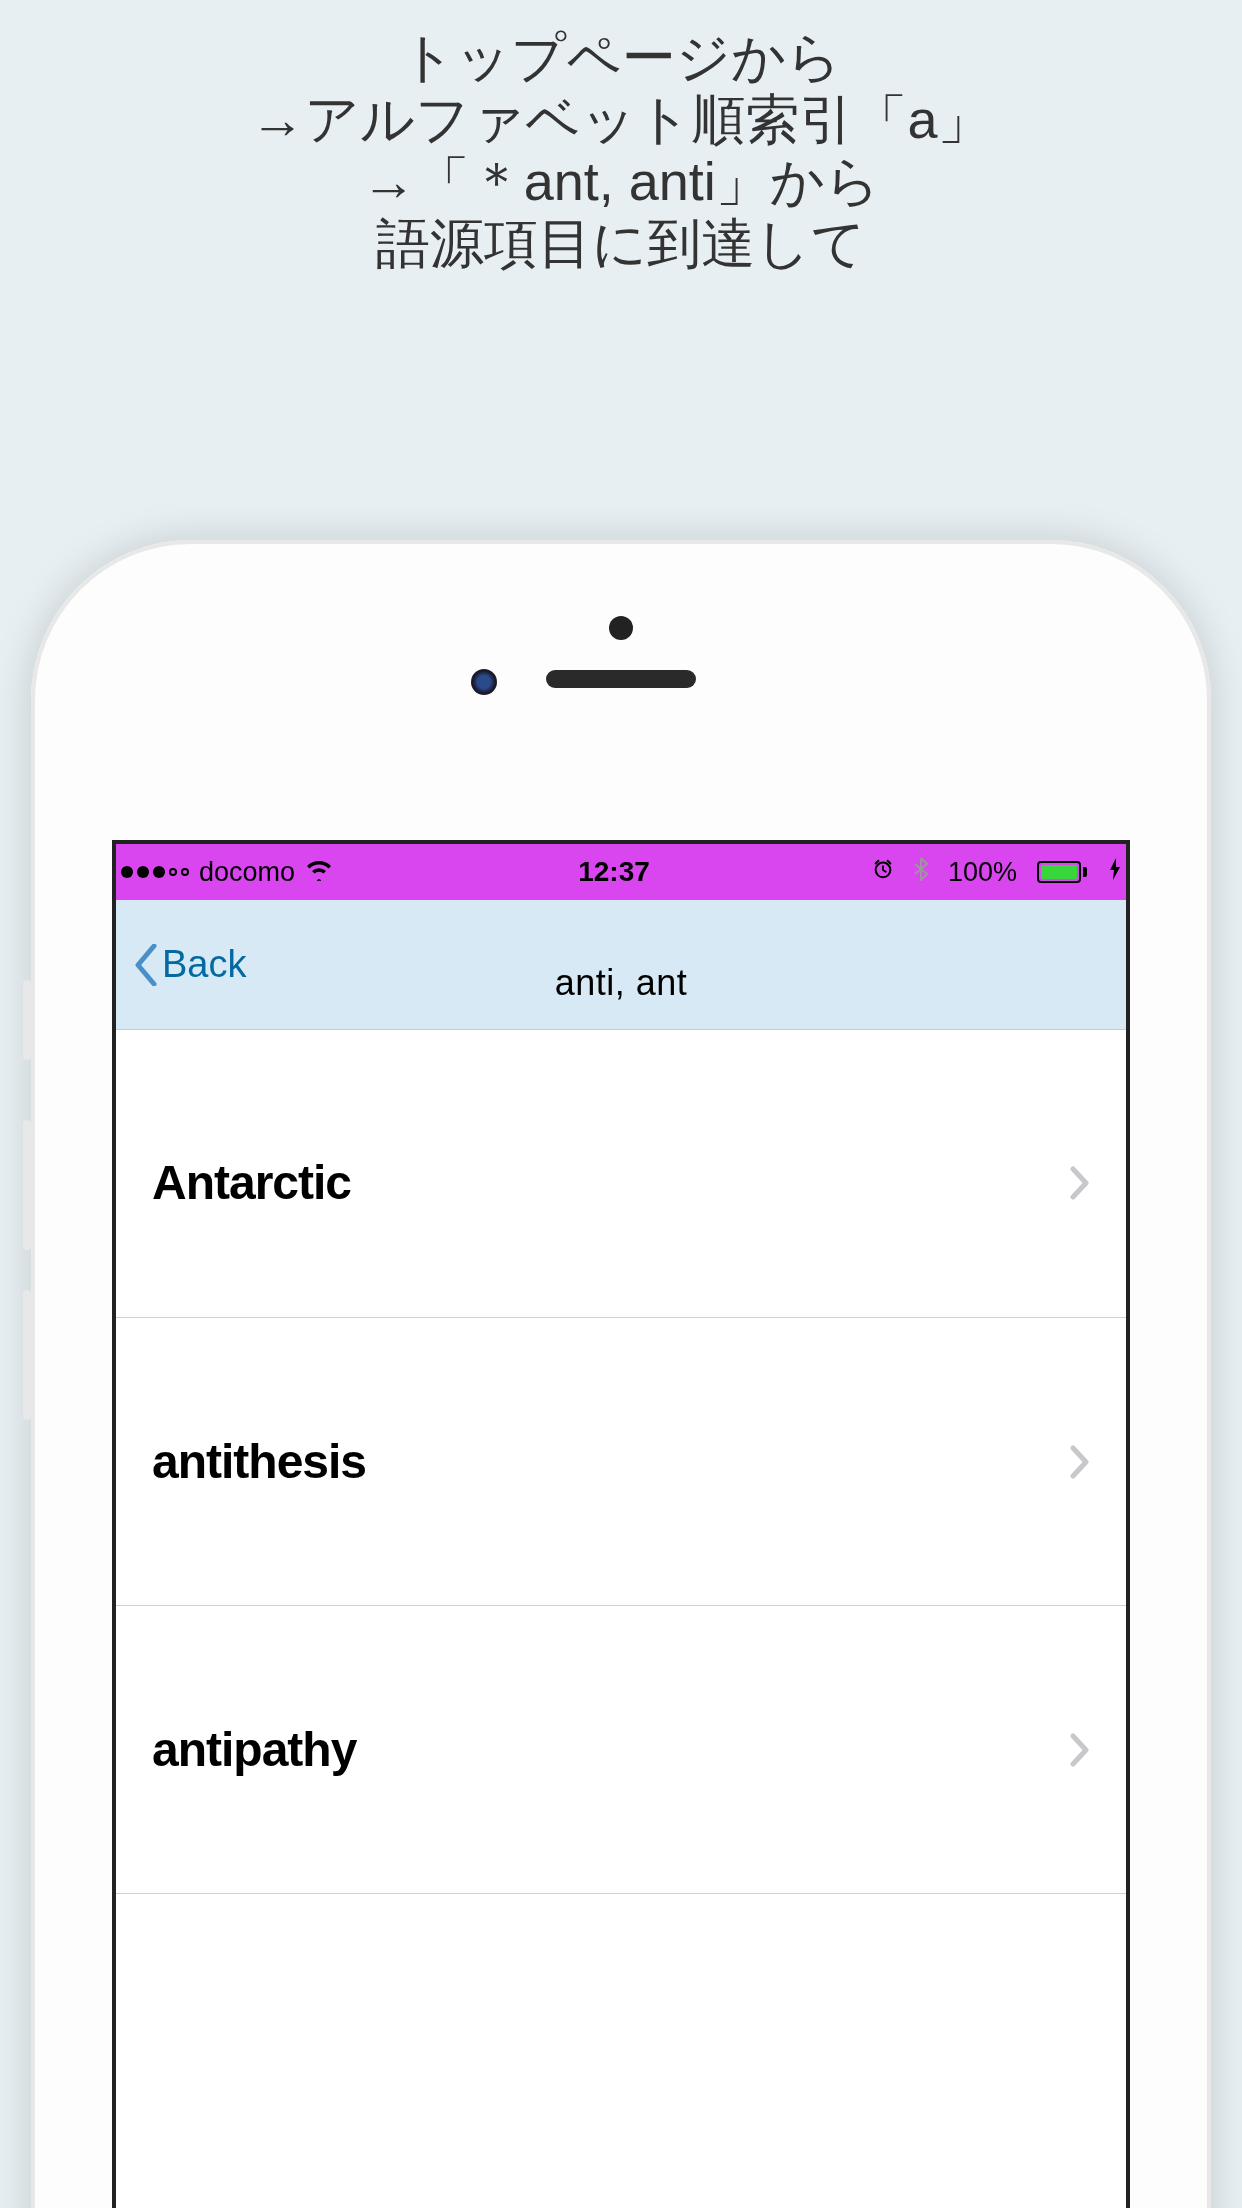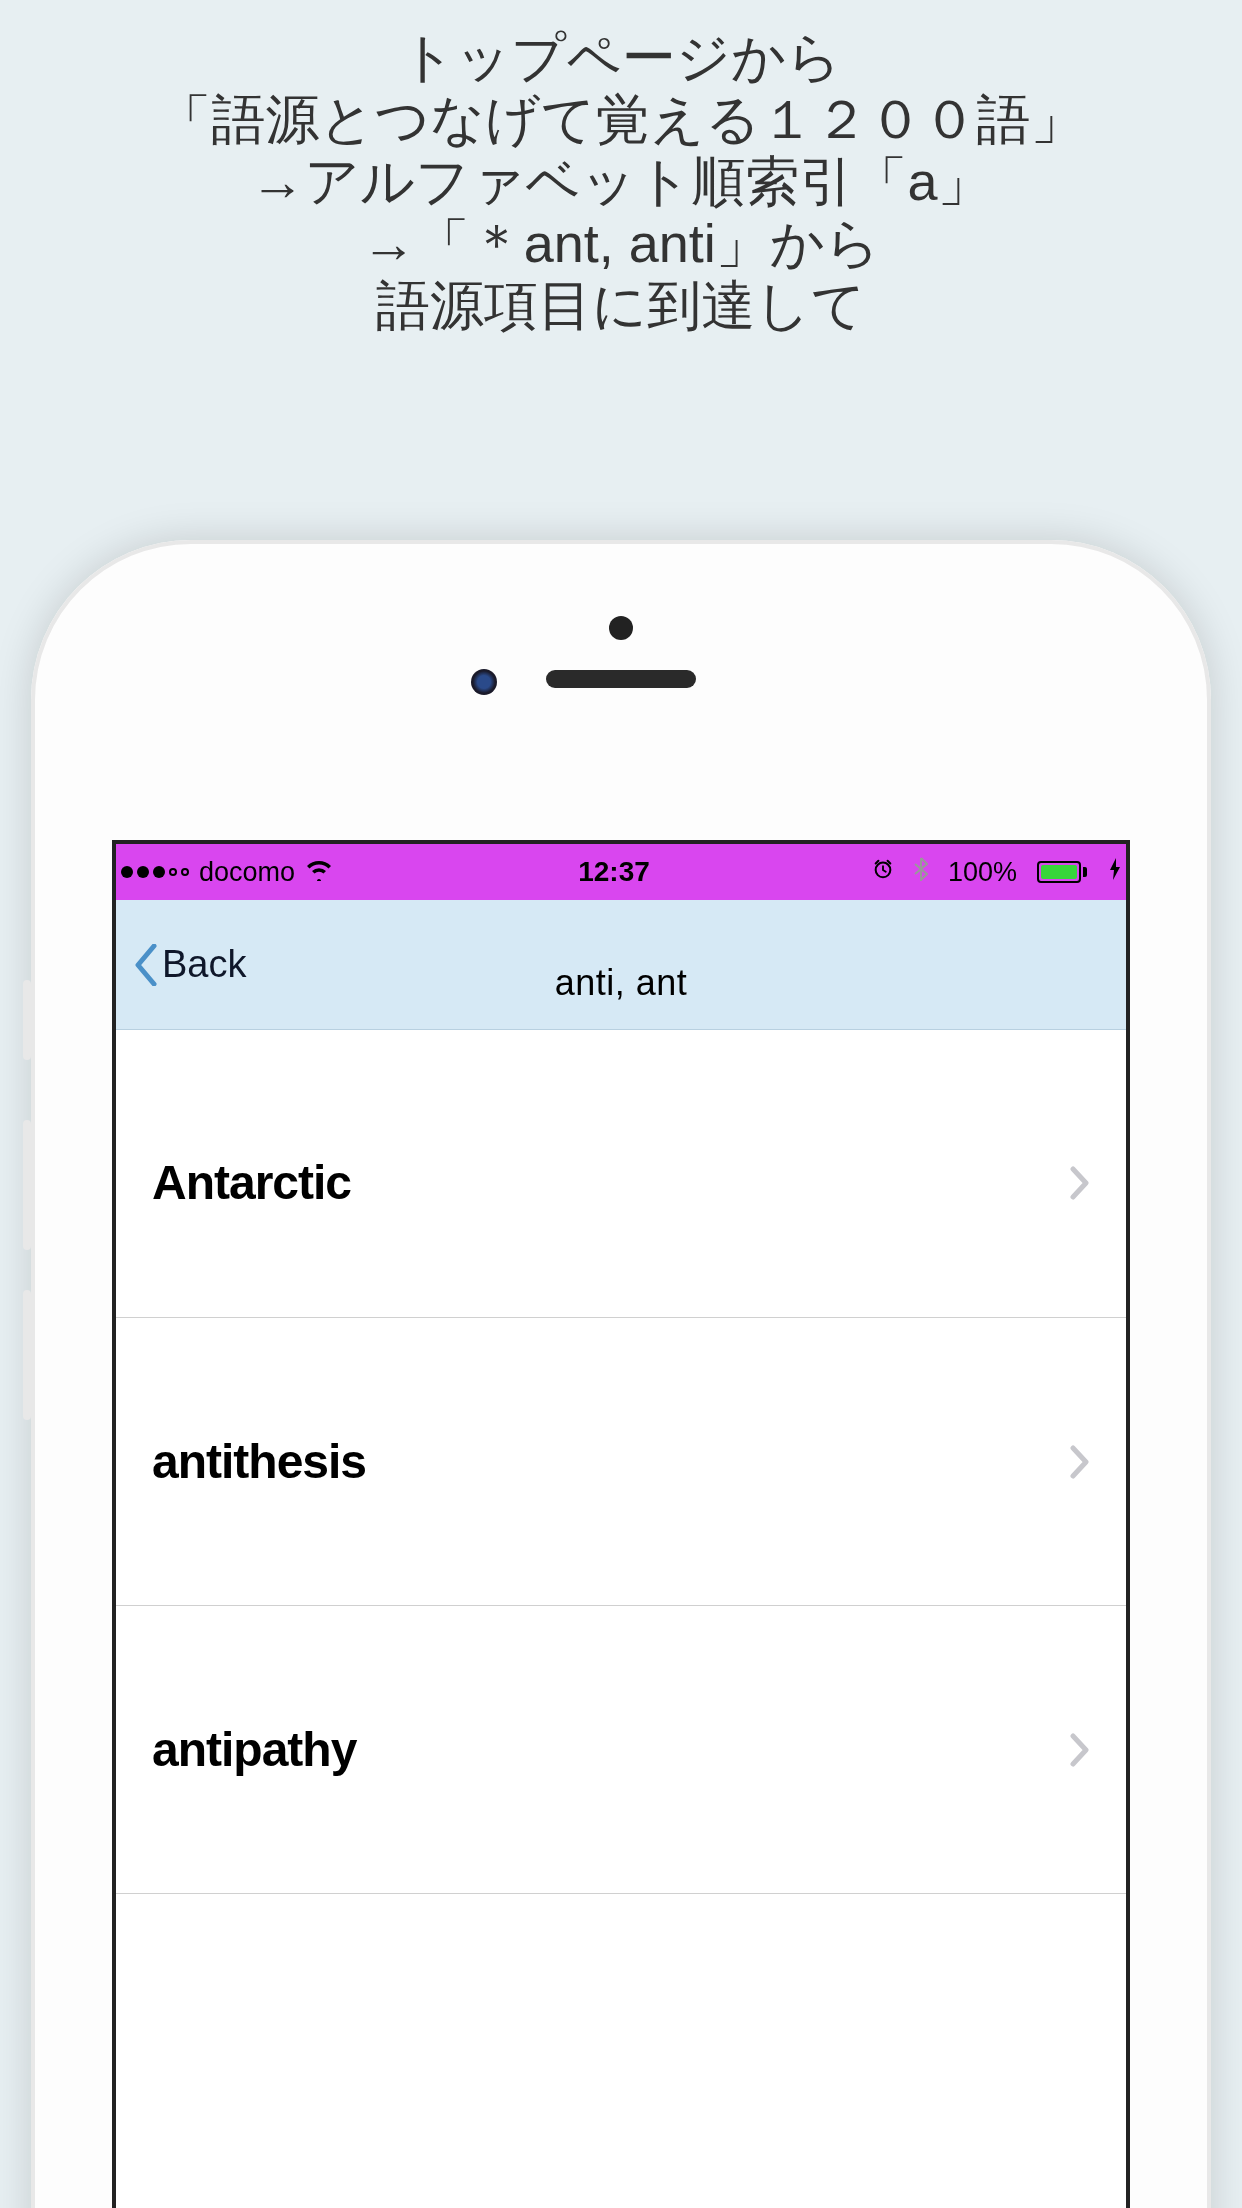--- a/index.html
+++ b/index.html
@@ -123,21 +123,21 @@
       background: #d6e9f5;
       border-bottom: 1px solid #b8d0e0;
       position: relative;
       display: flex;
       align-items: center;
     }
     .back-btn {
       display: flex;
       align-items: center;
       gap: 4px;
-      color: #0f172a;
+      color: #0369a1;
       font-size: 40px;
       padding-left: 18px;
     }
     .chevron-back {
       width: 24px;
       height: 42px;
     }
     .back-label { font-size: 38px; font-weight: 400; }
     .nav-title {
       position: absolute;
@@ -170,21 +170,20 @@
     }
     .btn-mute { left: -8px; top: 440px; width: 8px; height: 80px; }
     .btn-vol-up { left: -8px; top: 580px; width: 8px; height: 130px; }
     .btn-vol-down { left: -8px; top: 750px; width: 8px; height: 130px; }
   </style>
 </head>
 <body>
 
 <div class="description">
   <div>トップページから</div>
-  <div>「語源とつなげて覚える１２００語」</div>
   <div>→アルファベット順索引「a」</div>
   <div>→「＊ant, anti」から</div>
   <div>語源項目に到達して</div>
 </div>
 
 <div class="phone-frame">
   <div class="side-button btn-mute"></div>
   <div class="side-button btn-vol-up"></div>
   <div class="side-button btn-vol-down"></div>
 

